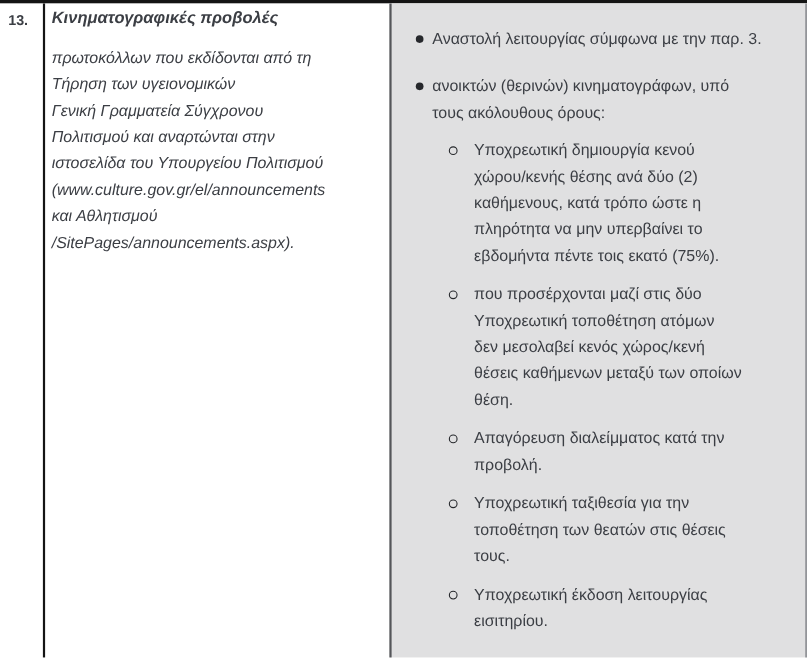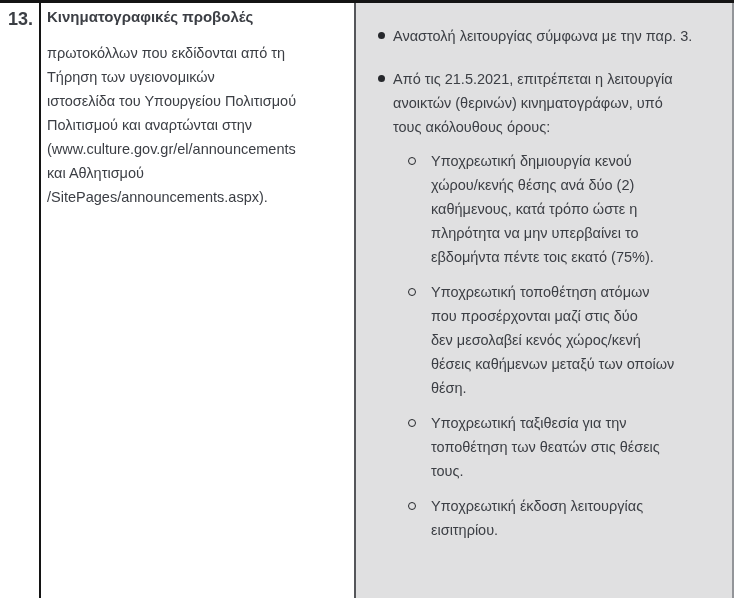--- a/index.html
+++ b/index.html
@@ -18,26 +18,27 @@
     border-top: 3px solid var(--border-dark, #141414);
   }
 
   
   .col-num {
     flex: 0 0 41px;
     border-right: 2px solid var(--border-dark, #141414);
     padding: 4px 6px 0 0;
     text-align: right;
   }
-  .row-number { font-weight: 700; font-size: 18px; }
+  .row-number { font-weight: 700; font-size: 13px; text-align: center; }
 
   
   .col-mid {
     flex: 0 0 313px;
     padding: 2px 10px 0 6px;
+    font-style: italic;
   }
   .section-title { font-weight: 700; font-size: 15px; }
   .section-desc  { margin-top: 12px; }
 
   
   .col-right {
     flex: 1 1 auto;
     background: var(--cell-background, #e0e0e1);
     border-left: 2px solid var(--divider, #55565a);
     border-right: 2px solid var(--edge, #939599);
@@ -81,65 +82,72 @@
 
   <div class="col-num">
     <div class="row-number">13.</div>
   </div>
 
   <div class="col-mid">
     <div class="section-title">Κινηματογραφικές προβολές</div>
     <div class="section-desc">
         <div>πρωτοκόλλων που εκδίδονται από τη</div>
         <div>Τήρηση των υγειονομικών</div>
+        <div>Γενική Γραμματεία Σύγχρονου</div>
+        <div>Πολιτισμού και αναρτώνται στην</div>
         <div>ιστοσελίδα του Υπουργείου Πολιτισμού</div>
-        <div>Πολιτισμού και αναρτώνται στην</div>
         <div>(www.culture.gov.gr/el/announcements</div>
         <div>και Αθλητισμού</div>
         <div>/SitePages/announcements.aspx).</div>
       </div>
   </div>
 
   <div class="col-right">
     <ul class="bullet-list">
 
       <li class="bullet-item">
         <span class="dot"></span>
         <div>
             <div>Αναστολή λειτουργίας σύμφωνα με την παρ. 3.</div>
           </div>
       </li>
 
       <li class="bullet-item">
         <span class="dot"></span>
         <div>
-            <div>Από τις 21.5.2021, επιτρέπεται η λειτουργία</div>
             <div>ανοικτών (θερινών) κινηματογράφων, υπό</div>
             <div>τους ακόλουθους όρους:</div>
           </div>
 
         <ul class="sub-list">
           <li class="sub-item">
             <span class="ring"></span>
             <div>
                 <div>Υποχρεωτική δημιουργία κενού</div>
                 <div>χώρου/κενής θέσης ανά δύο (2)</div>
                 <div>καθήμενους, κατά τρόπο ώστε η</div>
                 <div>πληρότητα να μην υπερβαίνει το</div>
                 <div>εβδομήντα πέντε τοις εκατό (75%).</div>
               </div>
           </li>
           <li class="sub-item">
             <span class="ring"></span>
             <div>
+                <div>που προσέρχονται μαζί στις δύο</div>
                 <div>Υποχρεωτική τοποθέτηση ατόμων</div>
-                <div>που προσέρχονται μαζί στις δύο</div>
                 <div>δεν μεσολαβεί κενός χώρος/κενή</div>
                 <div>θέσεις καθήμενων μεταξύ των οποίων</div>
                 <div>θέση.</div>
+              </div>
+          </li>
+          <li class="sub-item">
+            <span class="ring"></span>
+            <div>
+                <div>Απαγόρευση διαλείμματος κατά την</div>
+                <div>προβολή.</div>
               </div>
           </li>
           <li class="sub-item">
             <span class="ring"></span>
             <div>
                 <div>Υποχρεωτική ταξιθεσία για την</div>
                 <div>τοποθέτηση των θεατών στις θέσεις</div>
                 <div>τους.</div>
               </div>
           </li>

